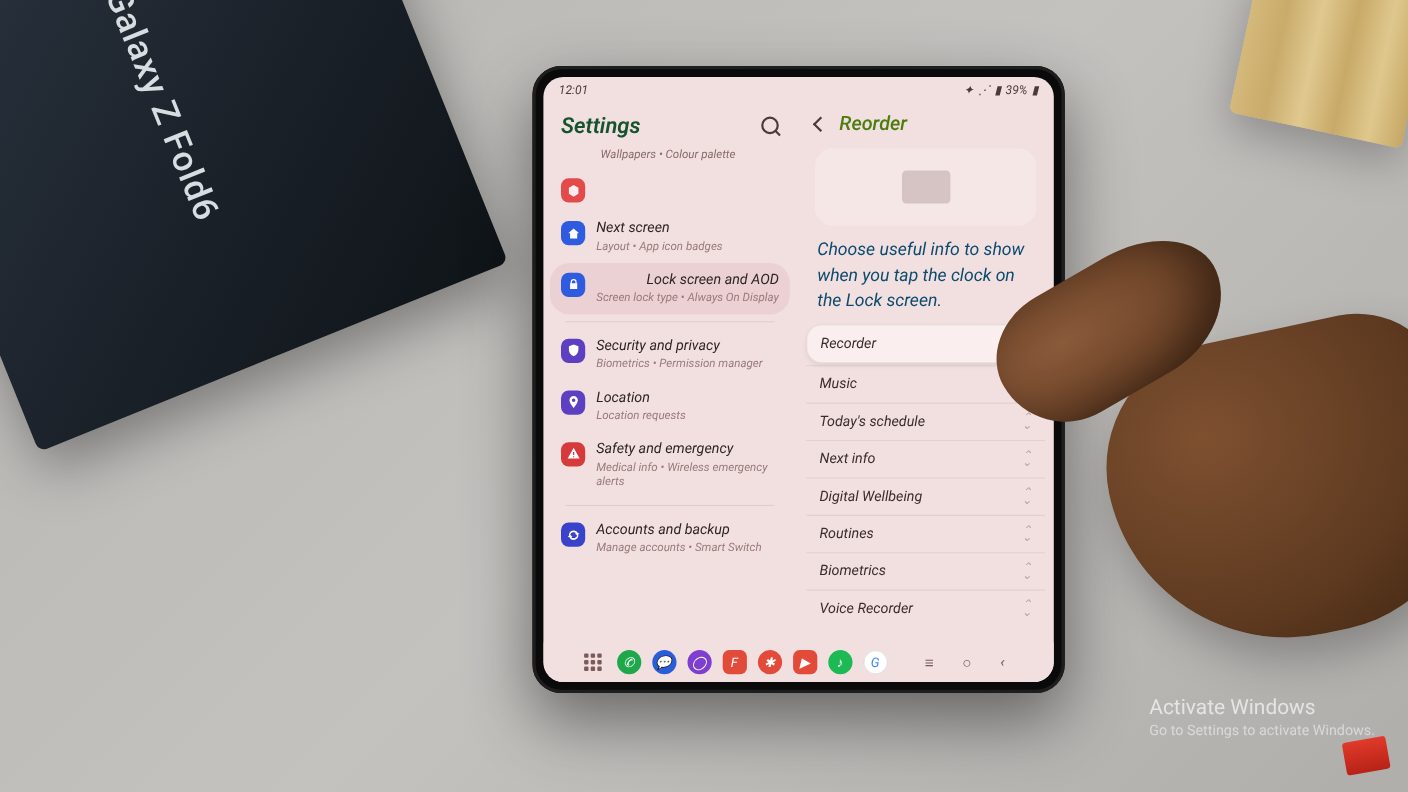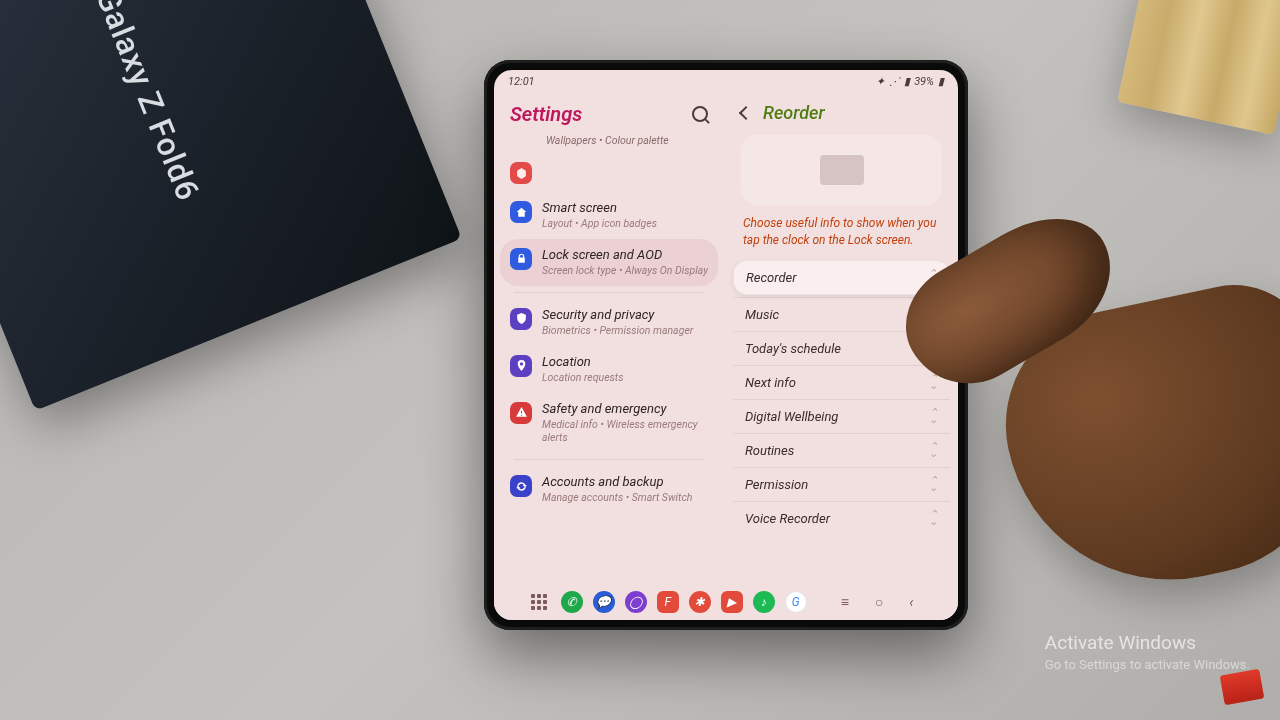--- a/index.html
+++ b/index.html
@@ -89,21 +89,21 @@
   .panes { flex: 1; display: flex; overflow: hidden; }
   .left-pane { width: 230px; display: flex; flex-direction: column; }
   .right-pane { flex: 1; display: flex; flex-direction: column; border-left: 1px solid rgba(0,0,0,0); }
 
   
   .left-header {
     display: flex; justify-content: space-between; align-items: center;
     padding: 10px 16px 8px;
   }
   .left-header h1 {
-    font-size: 20px; font-weight: 600; color: #be185d;
+    font-size: 20px; font-weight: 600; color: #14532d;
   }
   .search-ic {
     width: 16px; height: 16px;
     border: 2px solid #4a3a3a; border-radius: 50%;
     position: relative;
   }
   .search-ic::after {
     content:""; position:absolute; width:6px; height:2px; background:#4a3a3a;
     bottom:-2px; right:-4px; transform:rotate(45deg);
   }
@@ -114,21 +114,21 @@
     padding: 0 10px 6px 46px;
     font-size: 10.5px; color: #8a6a6a;
   }
   .partial-wrap { position: relative; }
   .s-item {
     display: flex; align-items: flex-start; gap: 10px;
     padding: 8px 10px;
     border-radius: 18px;
     position: relative;
   }
-  .s-item.selected { background: #ebd1d3; }
+  .s-item.selected { background: #ebd1d3; text-align: right; }
   .s-item .icon {
     width: 22px; height: 22px; border-radius: 7px;
     display: flex; align-items: center; justify-content: center;
     flex-shrink: 0;
     margin-top: 1px;
   }
   .s-item .icon svg { width: 13px; height: 13px; }
   .s-item .txt { flex: 1; }
   .s-item .title { font-size: 13px; color: #2e2424; line-height: 1.25; }
   .s-item .sub { font-size: 10.5px; color: #9a7a7a; line-height: 1.3; margin-top: 1px; }
@@ -166,21 +166,21 @@
     display:flex; align-items:center; justify-content:center;
   }
   .preview-block {
     width: 44px; height: 30px;
     background: rgba(120,90,90,.25);
     border-radius: 4px;
   }
 
   .desc {
     padding: 0 18px 10px;
-    font-size: 12px; color: #c2410c;
+    font-size: 16px; color: #0c4a6e;
     line-height: 1.45;
   }
 
   
   .reorder-list { padding: 0 8px; }
   .r-item {
     display: flex; justify-content: space-between; align-items: center;
     padding: 9px 12px;
     border-top: 1px solid rgba(0,0,0,.07);
     font-size: 13px; color: #3a2c2c;
@@ -287,21 +287,21 @@
             </span>
           </div>
 
           <div class="s-item">
             <span class="icon bg-blue">
               <svg viewBox="0 0 24 24" fill="#fff">
                   <path d="M12 3l9 8h-3v9H6v-9H3z"></path>
                 </svg>
             </span>
             <span class="txt">
-              <div class="title">Smart screen</div>
+              <div class="title">Next screen</div>
               <div class="sub">Layout  •  App icon badges</div>
             </span>
           </div>
 
           <div class="s-item selected">
             <span class="icon bg-lock">
               <svg viewBox="0 0 24 24" fill="#fff">
                   <path d="M7 10V8a5 5 0 0110 0v2h1v10H6V10h1zm2 0h6V8a3 3 0 00-6 0v2z"></path>
                 </svg>
             </span>
@@ -415,21 +415,21 @@
               </span>
           </div>
           <div class="r-item">
             <span>Routines</span>
             <span class="drag-handle">
                 <span>⌃</span>
                 <span>⌄</span>
               </span>
           </div>
           <div class="r-item">
-            <span>Permission</span>
+            <span>Biometrics</span>
             <span class="drag-handle">
                 <span>⌃</span>
                 <span>⌄</span>
               </span>
           </div>
           <div class="r-item">
             <span>Voice Recorder</span>
             <span class="drag-handle">
                 <span>⌃</span>
                 <span>⌄</span>

